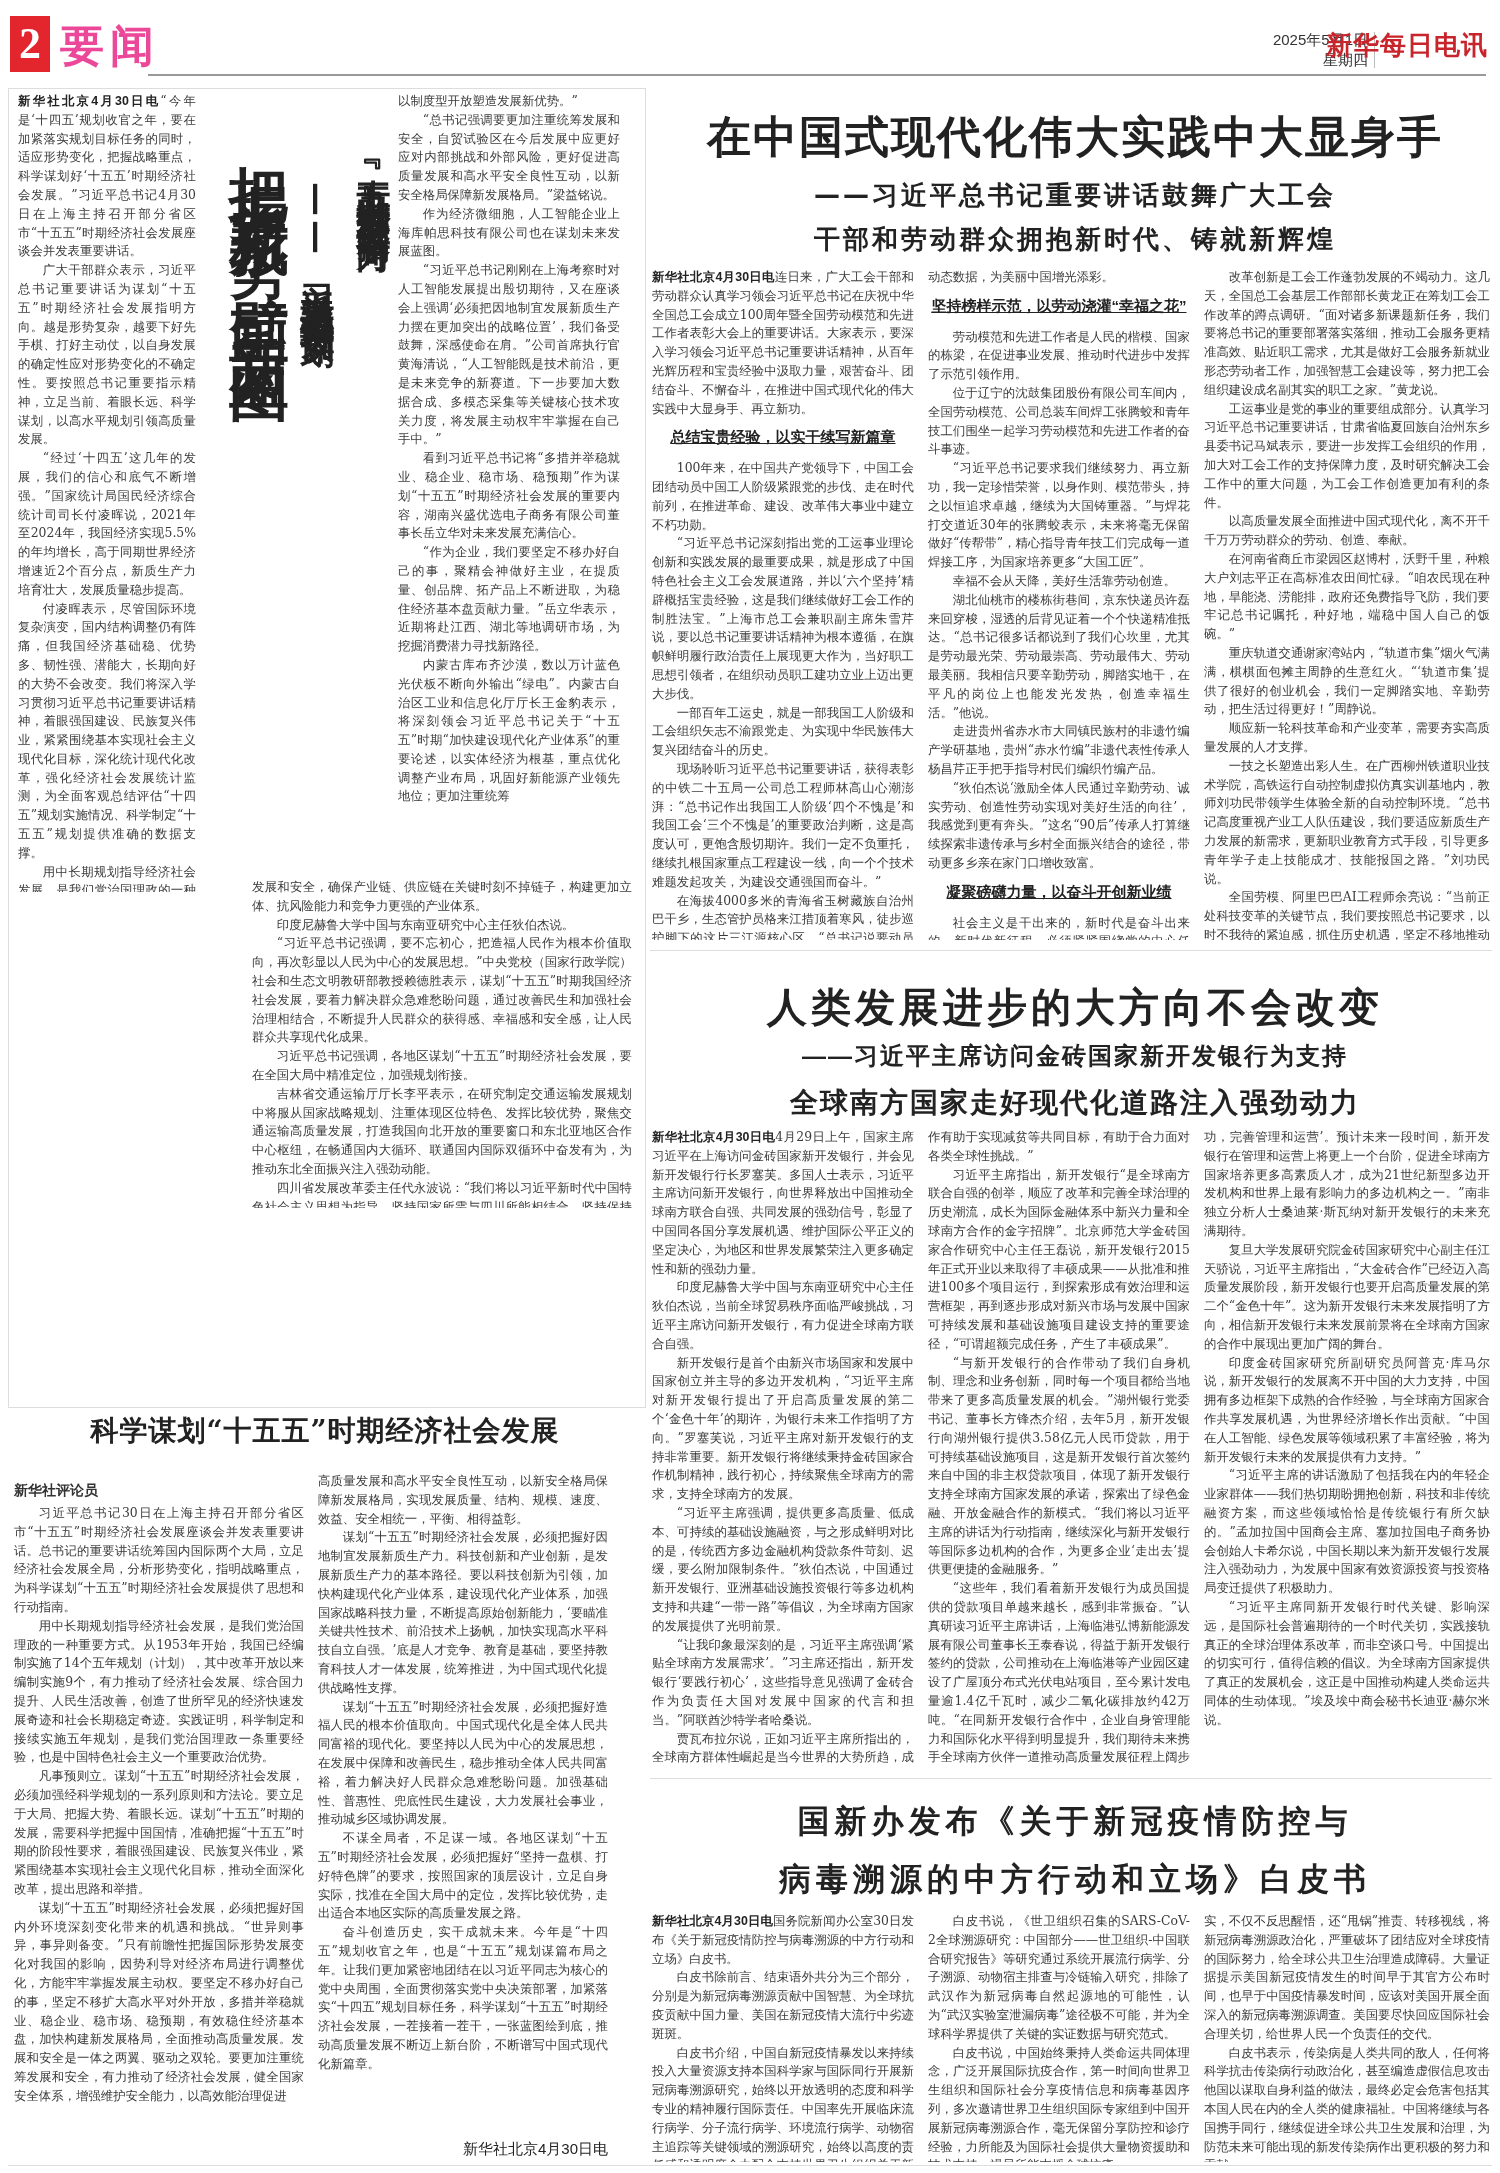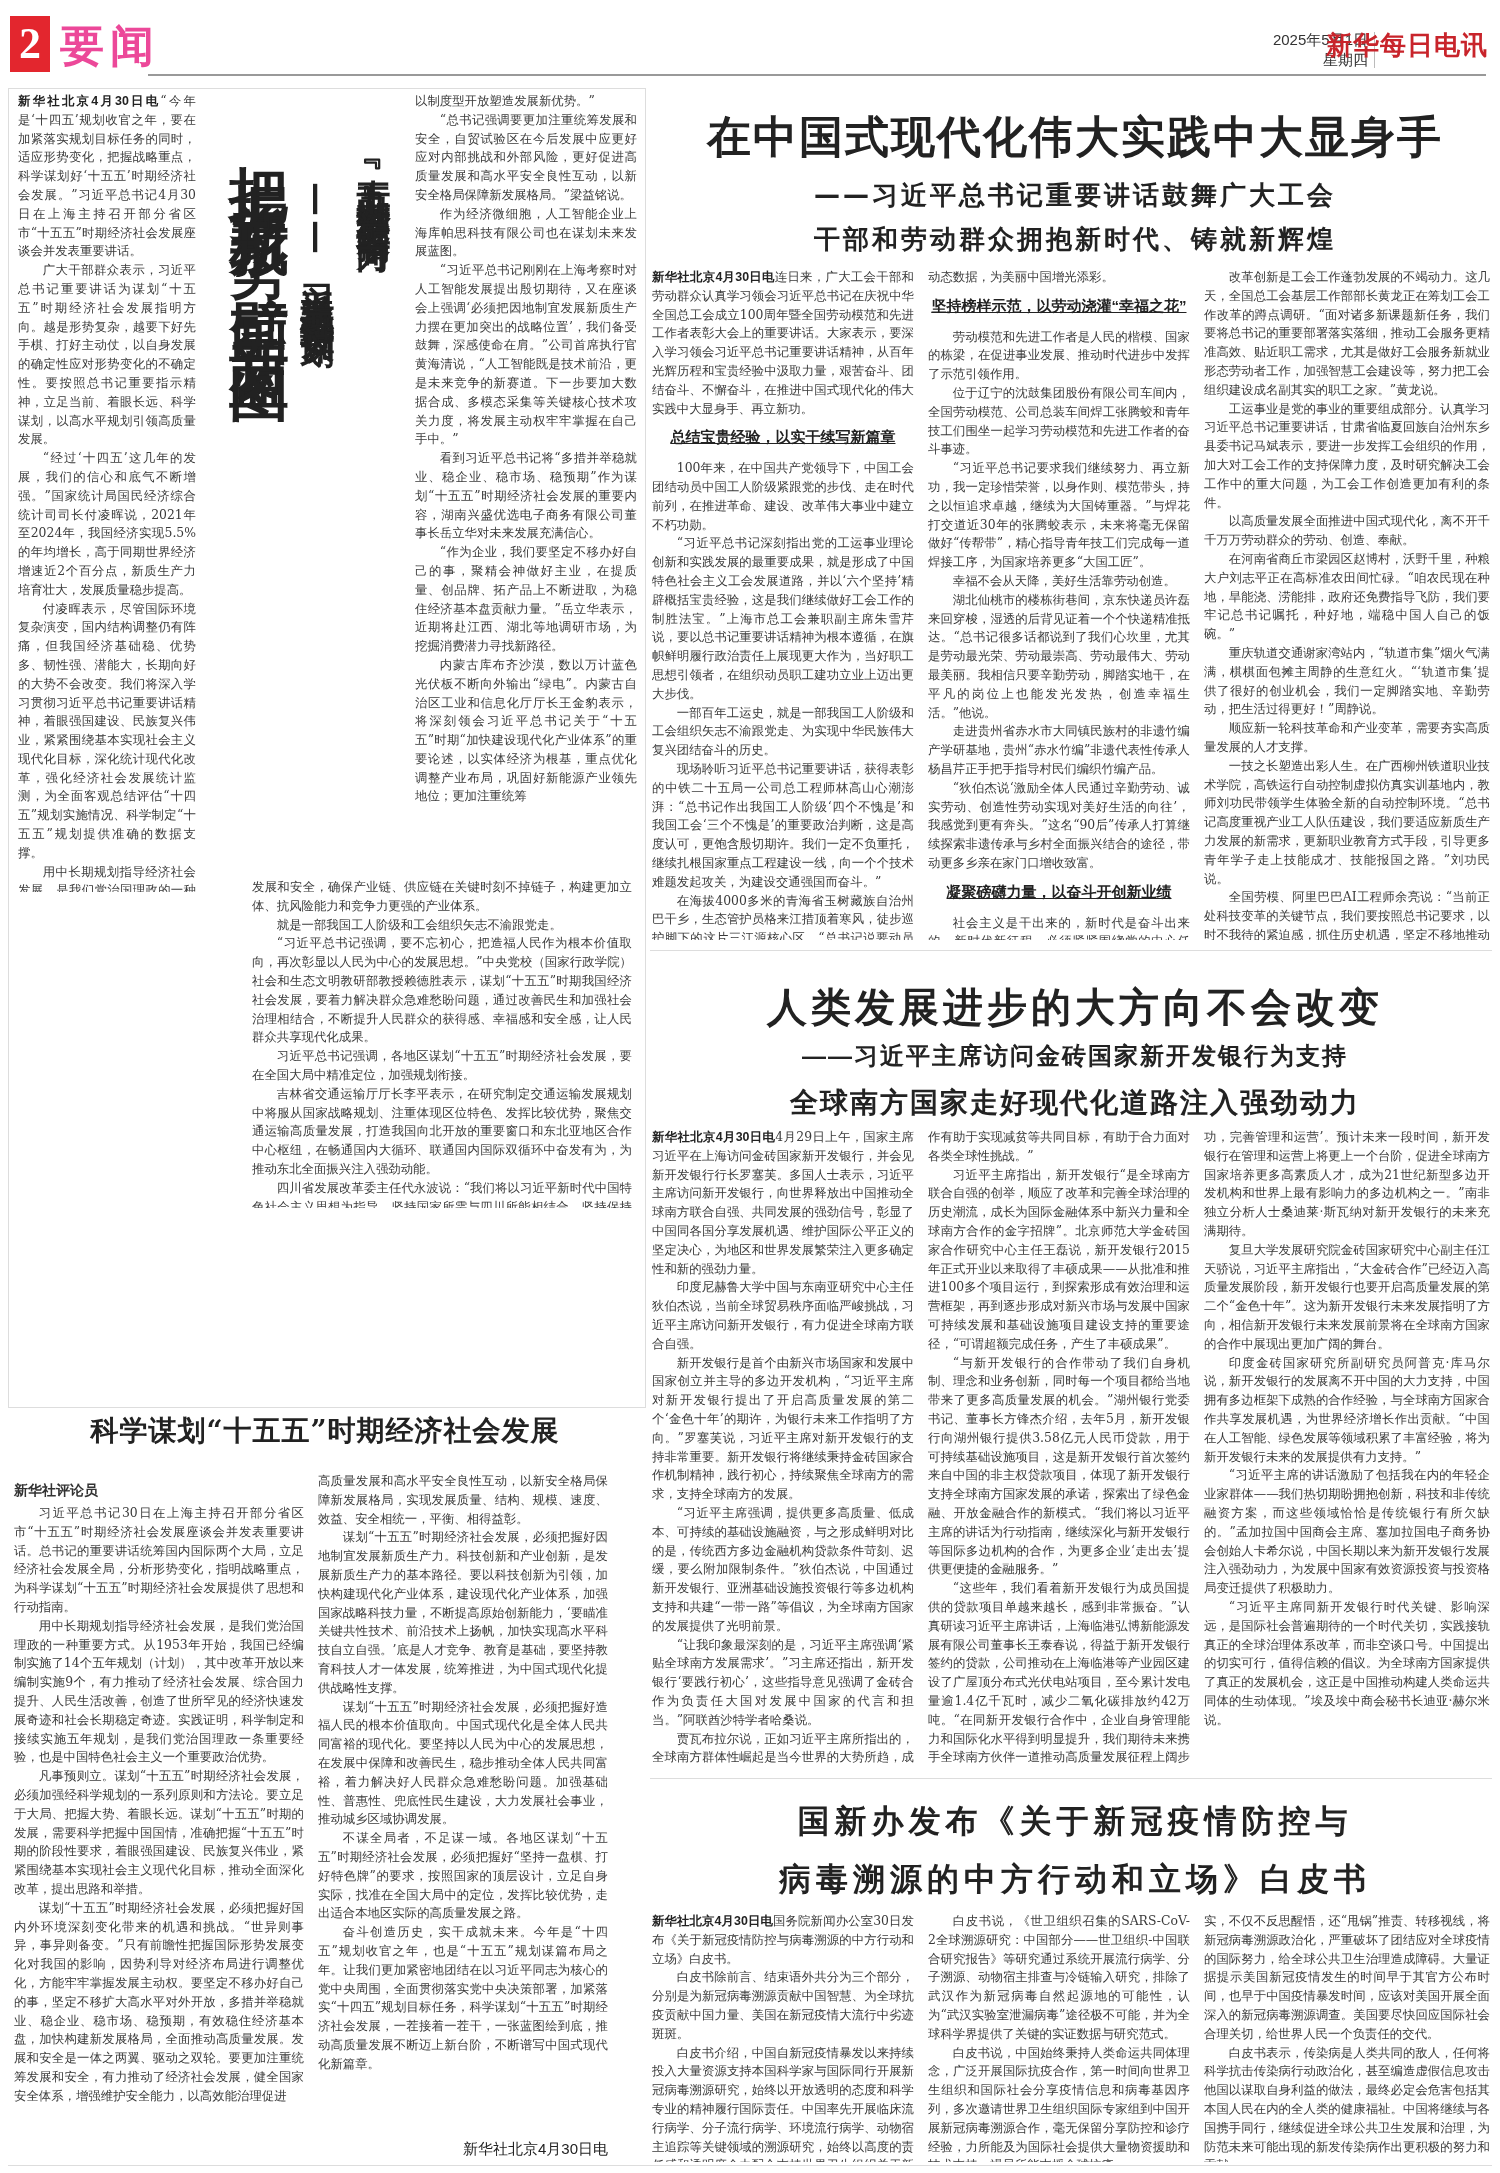--- a/index.html
+++ b/index.html
@@ -46,35 +46,35 @@
     <p>广大干部群众表示，习近平总书记重要讲话为谋划“十五五”时期经济社会发展指明方向。越是形势复杂，越要下好先手棋、打好主动仗，以自身发展的确定性应对形势变化的不确定性。要按照总书记重要指示精神，立足当前、着眼长远、科学谋划，以高水平规划引领高质量发展。</p>
     <p>“经过‘十四五’这几年的发展，我们的信心和底气不断增强。”国家统计局国民经济综合统计司司长付凌晖说，2021年至2024年，我国经济实现5.5%的年均增长，高于同期世界经济增速近2个百分点，新质生产力培育壮大，发展质量稳步提高。</p>
     <p>付凌晖表示，尽管国际环境复杂演变，国内结构调整仍有阵痛，但我国经济基础稳、优势多、韧性强、潜能大，长期向好的大势不会改变。我们将深入学习贯彻习近平总书记重要讲话精神，着眼强国建设、民族复兴伟业，紧紧围绕基本实现社会主义现代化目标，深化统计现代化改革，强化经济社会发展统计监测，为全面客观总结评估“十四五”规划实施情况、科学制定“十五五”规划提供准确的数据支撑。</p>
     <p>用中长期规划指导经济社会发展，是我们党治国理政的一种重要方式，是中国特色社会主义一大政治优势。</p>
   </div>
 
 <div class="abs vtitle" style="left:222px;top:118px;font-size:60px;letter-spacing:18px;line-height:76px;height:880px;font-family:'DejaVu Serif',serif;">把握新形势 擘画新蓝图</div>
 <div class="abs vtitle" style="left:296px;top:182px;font-size:34px;letter-spacing:4px;line-height:44px;font-family:'DejaVu Sans',sans-serif;">——习近平总书记重要讲话为谋划</div>
 <div class="abs vtitle" style="left:352px;top:148px;font-size:34px;letter-spacing:4px;line-height:44px;font-family:'DejaVu Sans',sans-serif;">『十五五』时期经济社会发展指明方向</div>
 
-<div class="col body-text" style="left:415px;top:92px;width:222px;height:785px;" id="s1c2">
+<div class="col body-text" style="left:398px;top:92px;width:222px;height:785px;" id="s1c2">
     <p class="lead">以制度型开放塑造发展新优势。”</p>
     <p>“总书记强调要更加注重统筹发展和安全，自贸试验区在今后发展中应更好应对内部挑战和外部风险，更好促进高质量发展和高水平安全良性互动，以新安全格局保障新发展格局。”梁益铭说。</p>
     <p>作为经济微细胞，人工智能企业上海库帕思科技有限公司也在谋划未来发展蓝图。</p>
     <p>“习近平总书记刚刚在上海考察时对人工智能发展提出殷切期待，又在座谈会上强调‘必须把因地制宜发展新质生产力摆在更加突出的战略位置’，我们备受鼓舞，深感使命在肩。”公司首席执行官黄海清说，“人工智能既是技术前沿，更是未来竞争的新赛道。下一步要加大数据合成、多模态采集等关键核心技术攻关力度，将发展主动权牢牢掌握在自己手中。”</p>
     <p>看到习近平总书记将“多措并举稳就业、稳企业、稳市场、稳预期”作为谋划“十五五”时期经济社会发展的重要内容，湖南兴盛优选电子商务有限公司董事长岳立华对未来发展充满信心。</p>
     <p>“作为企业，我们要坚定不移办好自己的事，聚精会神做好主业，在提质量、创品牌、拓产品上不断进取，为稳住经济基本盘贡献力量。”岳立华表示，近期将赴江西、湖北等地调研市场，为挖掘消费潜力寻找新路径。</p>
     <p>内蒙古库布齐沙漠，数以万计蓝色光伏板不断向外输出“绿电”。内蒙古自治区工业和信息化厅厅长王金豹表示，将深刻领会习近平总书记关于“十五五”时期“加快建设现代化产业体系”的重要论述，以实体经济为根基，重点优化调整产业布局，巩固好新能源产业领先地位；更加注重统筹</p>
   </div>
 
 <div class="col body-text" style="left:18px;top:870px;width:222px;height:10px;"></div>
 <div class="col body-text" style="left:18px;top:878px;width:218px;height:330px;" id="s1c1b"></div>
 <div class="col body-text" style="left:252px;top:878px;width:380px;height:330px;" id="s1c2b">
     <p class="lead">发展和安全，确保产业链、供应链在关键时刻不掉链子，构建更加立体、抗风险能力和竞争力更强的产业体系。</p>
-    <p>就是一部我国工人阶级和工会组织矢志不渝跟党走。</p>
+    <p>印度尼赫鲁大学中国与东南亚研究中心主任狄伯杰说。</p>
     <p>“习近平总书记强调，要不忘初心，把造福人民作为根本价值取向，再次彰显以人民为中心的发展思想。”中央党校（国家行政学院）社会和生态文明教研部教授赖德胜表示，谋划“十五五”时期我国经济社会发展，要着力解决群众急难愁盼问题，通过改善民生和加强社会治理相结合，不断提升人民群众的获得感、幸福感和安全感，让人民群众共享现代化成果。</p>
     <p>习近平总书记强调，各地区谋划“十五五”时期经济社会发展，要在全国大局中精准定位，加强规划衔接。</p>
     <p>吉林省交通运输厅厅长李平表示，在研究制定交通运输发展规划中将服从国家战略规划、注重体现区位特色、发挥比较优势，聚焦交通运输高质量发展，打造我国向北开放的重要窗口和东北亚地区合作中心枢纽，在畅通国内大循环、联通国内国际双循环中奋发有为，为推动东北全面振兴注入强劲动能。</p>
     <p>四川省发展改革委主任代永波说：“我们将以习近平新时代中国特色社会主义思想为指导，坚持国家所需与四川所能相结合、坚持保持定力与开拓创新相结合、坚持立足当前与谋划长远相结合，抢抓多重国家战略交汇叠加重大机遇，科学确定发展目标指标，奋力推动新时代治蜀兴川再上新台阶。”</p>
   </div>
 
 <div class="abs h1" style="left:650px;top:108px;width:850px;font-size:44px;font-family:'DejaVu Serif',serif;letter-spacing:2px;">在中国式现代化伟大实践中大显身手</div>
 <div class="abs h1" style="left:650px;top:178px;width:850px;font-size:26px;font-family:'DejaVu Sans',sans-serif;letter-spacing:3px;">——习近平总书记重要讲话鼓舞广大工会</div>
 <div class="abs h1" style="left:650px;top:222px;width:850px;font-size:26px;font-family:'DejaVu Sans',sans-serif;letter-spacing:3px;">干部和劳动群众拥抱新时代、铸就新辉煌</div>
 

